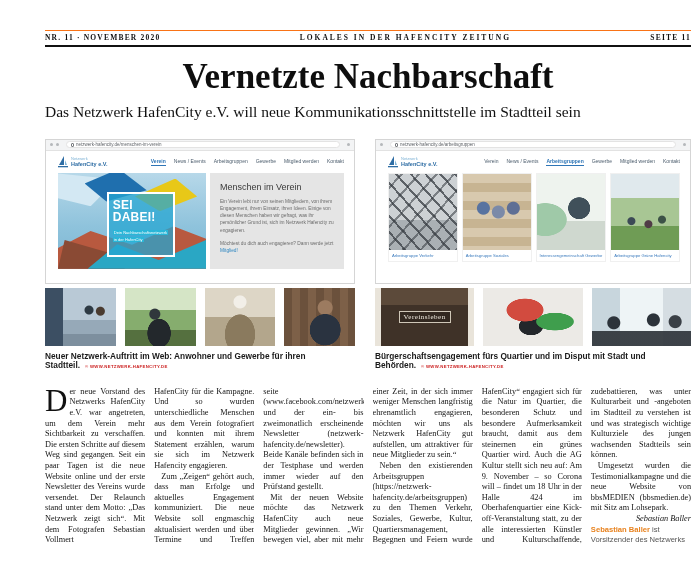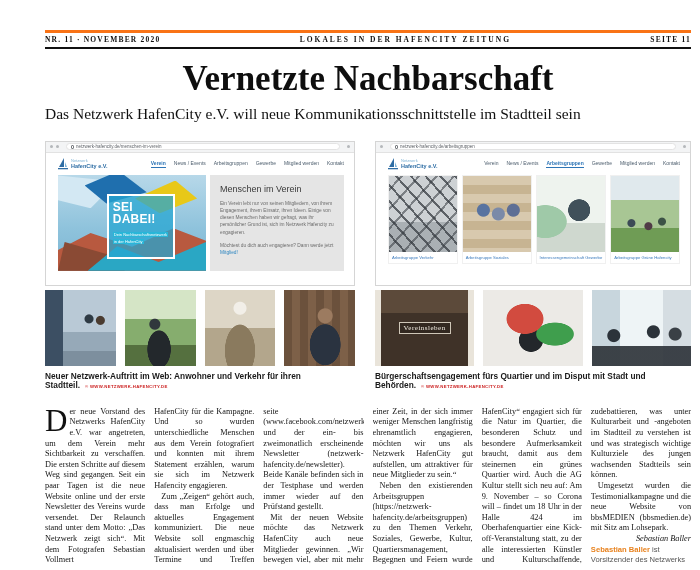--- a/index.html
+++ b/index.html
@@ -3,21 +3,21 @@
 <meta charset="utf-8">
 <style>
   * { margin:0; padding:0; box-sizing:border-box; }
   html,body { background:#ffffff; }
   body { width:700px; height:570px; overflow:hidden; font-family:"Liberation Serif", serif; color:#1b1b1b; }
   .page { width:700px; height:570px; padding:30px 9px 0 45px; position:relative; }
 
   
   .section-title { text-align:center; font-size:26px; letter-spacing:5px; color:#2878a8; font-weight:400; margin-bottom:8px; }
   .dateline { display:flex; justify-content:space-between; align-items:center;
-              border-top:3px solid #f97316; border-bottom:2px solid #111;
+              border-top:1px solid #f97316; border-bottom:2px solid #111;
               padding:2px 0 3px 0; font-family:"Liberation Serif", serif;
               font-size:7.5px; font-weight:bold; letter-spacing:1.2px; color:#111; }
   .dateline .dl-center { letter-spacing:2px; }
 
   
   h1.headline { text-align:center; font-weight:700; font-size:35px; color:#0e0e0e; margin-top:12px; line-height:1.05; }
   h2.subhead  { text-align:left; font-weight:400; font-size:15.5px; color:#111; margin-top:7px; }
 
   
   .figures { display:flex; gap:20px; margin-top:18px; }
@@ -68,21 +68,21 @@
   .panel .cta { margin-top:6px; }
   .panel .link { color:#2e86c1; }
 
   
   .cards { display:flex; gap:4px; padding:0 10px 6px 12px; }
   .card { flex:1; background:#fff; border:1px solid #f0f0f0; }
   .card-photo { height:76px; }
   .card-label { font-family:"Liberation Sans", sans-serif; font-size:4.2px; color:#3a7abd; padding:3px 3px; white-space:nowrap; overflow:hidden; }
 
   
-  .strip { display:flex; gap:9px; margin-top:4px; height:76px; }
+  .strip { display:flex; gap:9px; margin-top:4px; height:58px; }
   .strip .ph { flex:1; position:relative; overflow:hidden; }
 
   .ph-train { background:
       radial-gradient(circle at 62% 38%, #2e3a44 0 4px, transparent 5px),
       radial-gradient(circle at 78% 40%, #4a3b30 0 4px, transparent 5px),
       linear-gradient(to right, #3c4f63 0 26%, transparent 26%),
       linear-gradient(180deg,#b9c9d6 0 55%,#96a9b8 55% 80%,#7d8f9e 80%); }
   .ph-cart { background:
       radial-gradient(circle at 42% 45%, #30373c 0 5px, transparent 6px),
       radial-gradient(ellipse at 48% 78%, #23282c 0 22% , transparent 23%),
@@ -219,21 +219,21 @@
           </div>
         </div>
       </div>
       <div class="strip">
         <div class="ph ph-train"></div>
         <div class="ph ph-cart"></div>
         <div class="ph ph-hat"></div>
         <div class="ph ph-wood"></div>
       </div>
       <div class="caption">
-        <span>Neuer Netzwerk-Auftritt im Web: Anwohner und Verkehr für ihren Stadtteil.</span><span class="credit">© WWW.NETZWERK-HAFENCITY.DE</span>
+        <span>Neuer Netzwerk-Auftritt im Web: Anwohner und Gewerbe für ihren Stadtteil.</span><span class="credit">© WWW.NETZWERK-HAFENCITY.DE</span>
       </div>
     </div>
 
     <div class="figure fig-right">
       <div class="browser">
         <div class="chrome">
           <span class="win-dot"></span>
           <span class="urlbar">
             <span class="lock"></span>
             <span>netzwerk-hafencity.de/arbeitsgruppen</span>

